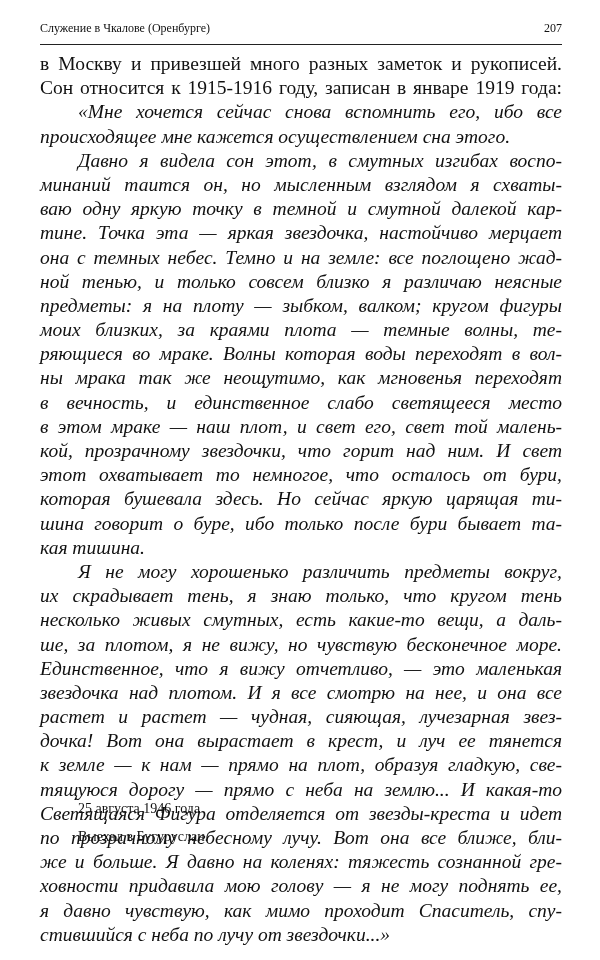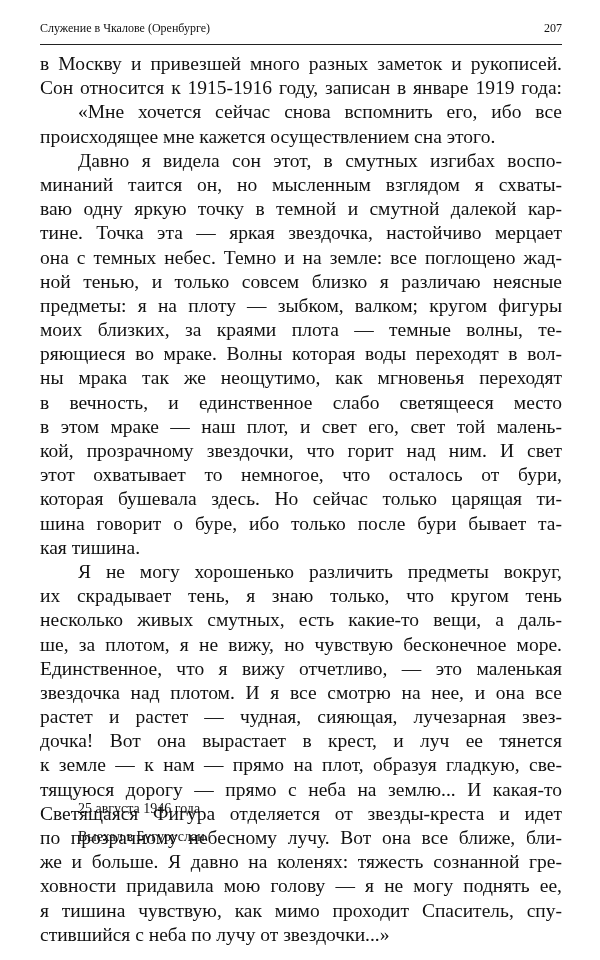--- a/index.html
+++ b/index.html
@@ -3,21 +3,21 @@
   <meta charset="utf-8">
   <style>
     html, body { margin:0; padding:0; background:#ffffff; }
     body { width:600px; height:960px; overflow:hidden; position:relative; color:#111; }
     .header { position:absolute; left:40px; top:18px; width:522px; height:26px; border-bottom:1.5px solid #222; font-family:"Liberation Serif", serif; font-size:12px; }
     .header .title { position:absolute; left:0; top:3px; }
     .header .pagenum { position:absolute; right:0; top:3px; }
     .body-text { position:absolute; left:40px; top:52px; width:522px; font-family:"Liberation Serif", serif; font-size:19.5px; line-height:24.2px; }
     .line { display:block; white-space:nowrap; text-align:justify; text-align-last:justify; height:24.2px; }
     .line.last { text-align-last:left; }
-    .it { }
+    .it { font-style:italic; }
     .ind { padding-left:38px; }
     .closing { position:absolute; left:78px; top:795px; font-family:"Liberation Serif", serif; font-size:14px; line-height:28px; }
   </style>
 </head>
 <body>
 
 <div class="header">
   <span class="title">Служение в Чкалове (Оренбурге)</span>
   <span class="pagenum">207</span>
 </div>
@@ -39,41 +39,41 @@
     <span class="line">она с темных небес. Темно и на земле: все поглощено жад-</span>
     <span class="line">ной тенью, и только совсем близко я различаю неясные</span>
     <span class="line">предметы: я на плоту — зыбком, валком; кругом фигуры</span>
     <span class="line">моих близких, за краями плота — темные волны, те-</span>
     <span class="line">ряющиеся во мраке. Волны которая воды переходят в вол-</span>
     <span class="line">ны мрака так же неощутимо, как мгновенья переходят</span>
     <span class="line">в вечность, и единственное слабо светящееся место</span>
     <span class="line">в этом мраке — наш плот, и свет его, свет той малень-</span>
     <span class="line">кой, прозрачному звездочки, что горит над ним. И свет</span>
     <span class="line">этот охватывает то немногое, что осталось от бури,</span>
-    <span class="line">которая бушевала здесь. Но сейчас только царящая ти-</span>
+    <span class="line">которая бушевала здесь. Но сейчас яркую царящая ти-</span>
     <span class="line">шина говорит о буре, ибо только после бури бывает та-</span>
     <span class="line last">кая тишина.</span>
   </div>
 
   <div class="it">
     <span class="line ind">Я не могу хорошенько различить предметы вокруг,</span>
     <span class="line">их скрадывает тень, я знаю только, что кругом тень</span>
     <span class="line">несколько живых смутных, есть какие-то вещи, а даль-</span>
     <span class="line">ше, за плотом, я не вижу, но чувствую бесконечное море.</span>
     <span class="line">Единственное, что я вижу отчетливо, — это маленькая</span>
     <span class="line">звездочка над плотом. И я все смотрю на нее, и она все</span>
     <span class="line">растет и растет — чудная, сияющая, лучезарная звез-</span>
     <span class="line">дочка! Вот она вырастает в крест, и луч ее тянется</span>
     <span class="line">к земле — к нам — прямо на плот, образуя гладкую, све-</span>
     <span class="line">тящуюся дорогу — прямо с неба на землю... И какая-то</span>
     <span class="line">Светящаяся Фигура отделяется от звезды-креста и идет</span>
     <span class="line">по прозрачному небесному лучу. Вот она все ближе, бли-</span>
     <span class="line">же и больше. Я давно на коленях: тяжесть сознанной гре-</span>
     <span class="line">ховности придавила мою голову — я не могу поднять ее,</span>
-    <span class="line">я тишина чувствую, как мимо проходит Спаситель, спу-</span>
+    <span class="line">я давно чувствую, как мимо проходит Спаситель, спу-</span>
     <span class="line last">стившийся с неба по лучу от звездочки...»</span>
   </div>
 </div>
 
 <div class="closing">
   <div>25 августа 1946 года</div>
   <div>Выехал в Бугуруслан.</div>
 </div>
 
 </body></html>

